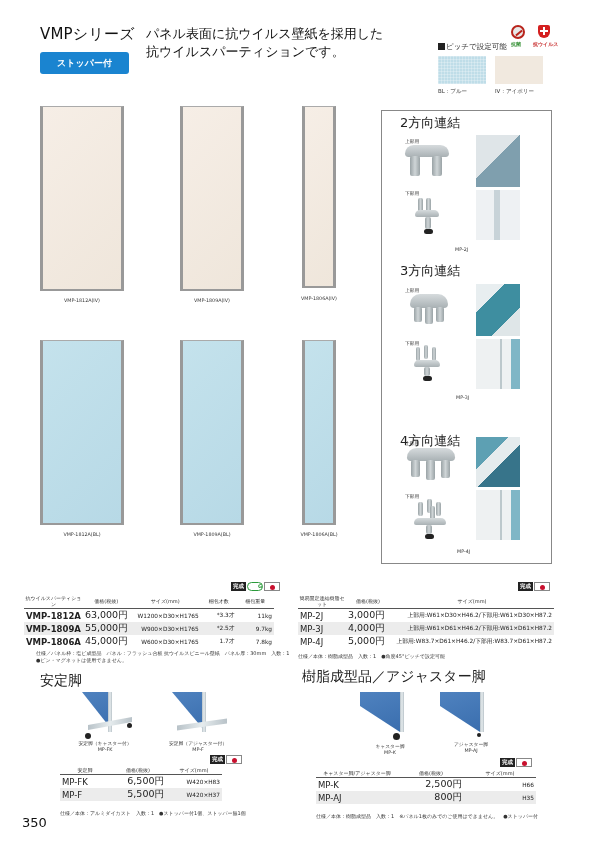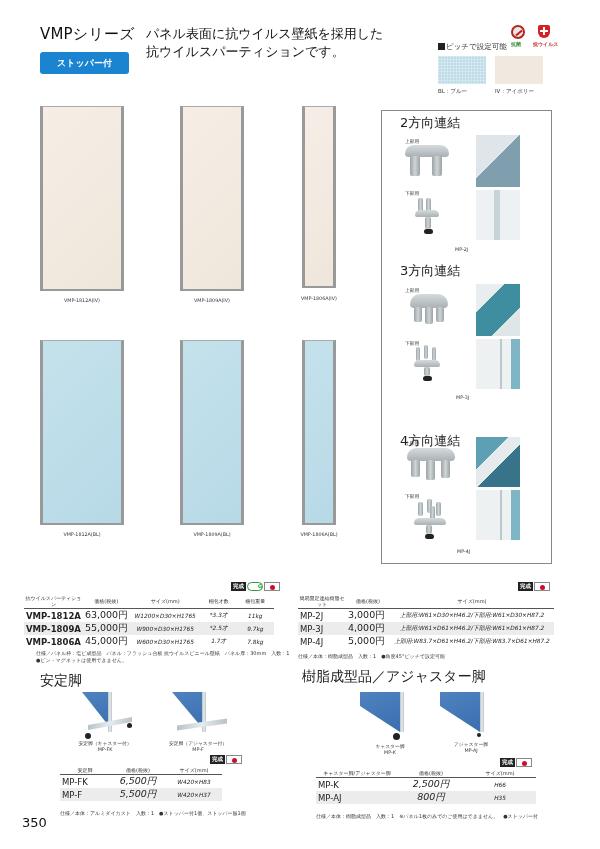--- a/index.html
+++ b/index.html
@@ -48,21 +48,21 @@
   .photo-e { background: linear-gradient(135deg, #5da0b3 0 35%, #e5ebed 35% 55%, #37748a 55%); }
 
   
   .tbl { border-collapse: collapse; position: absolute; }
   .tbl th { font-size: 5px; font-weight: normal; color: #333; text-align: center; padding: 1px 0; border-bottom: 1px solid #555; line-height: 6px; }
   .tbl td { font-size: 7px; color: #222; height: 13px; padding: 0 2px; white-space: nowrap; }
   .tbl tr.shade td { background: #ececec; }
   .mono-green { color: #2c8a3a; font-weight: bold; font-size: 8.5px !important; }
   .price { font-size: 9.5px !important; color: #222; }
   .code { font-size: 8.5px !important; color: #222; }
-  .c { text-align: center; font-style: italic; }
+  .c { text-align: right; }
   .size { font-size: 5.8px !important; color: #333; }
   .note { font-size: 5px; color: #333; line-height: 7px; }
 
   .kanpin { height: 9px; display: flex; align-items: center; gap: 1px; }
   .kanpin .k { background: #222; color: #fff; font-size: 5.5px; padding: 0 2px; height: 9px; line-height: 9px; font-weight: bold; }
   .kanpin .g { width: 16px; height: 9px; border: 1.5px solid #2a9a3a; border-radius: 5px; font-size: 5px; color: #2a9a3a; text-align: right; line-height: 6px; font-weight: bold; }
   .kanpin .jp { width: 16px; height: 9px; border: 1px solid #888; background: #fff; position: relative; }
   .kanpin .jp::after { content: ""; position: absolute; left: 5px; top: 1.5px; width: 5px; height: 5px; border-radius: 50%; background: #c8102e; }
 
   .sec-title { font-size: 14px; color: #222; }

